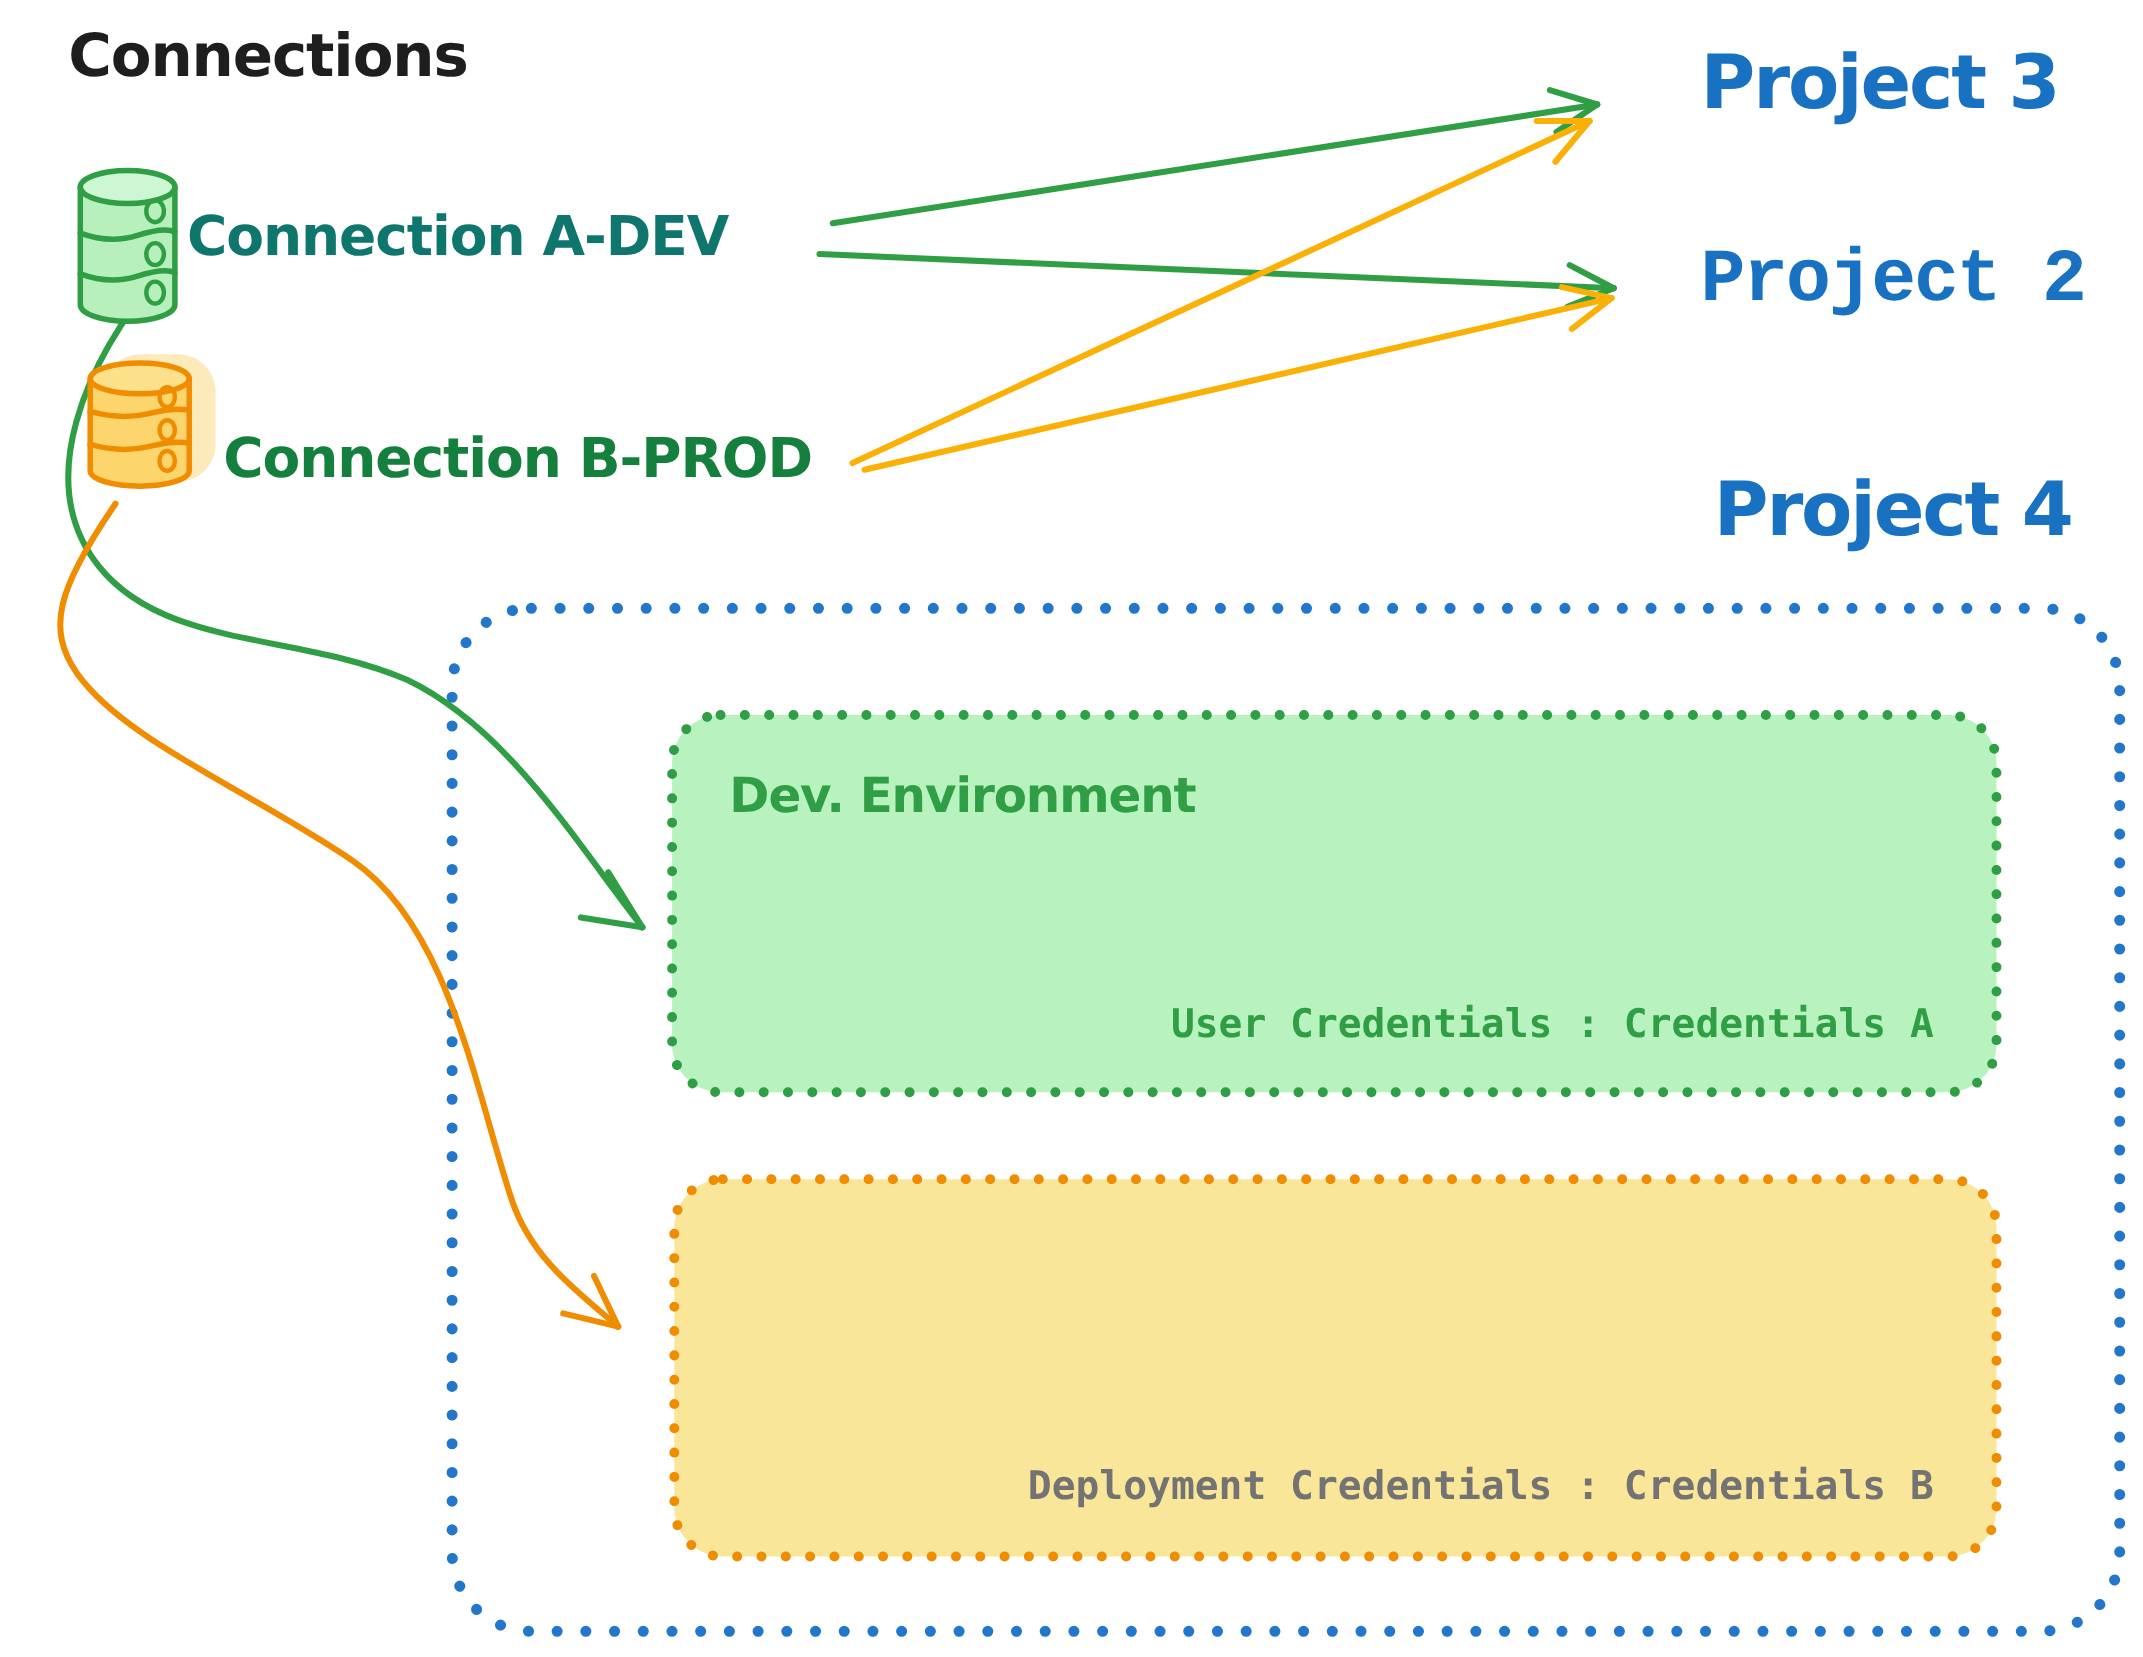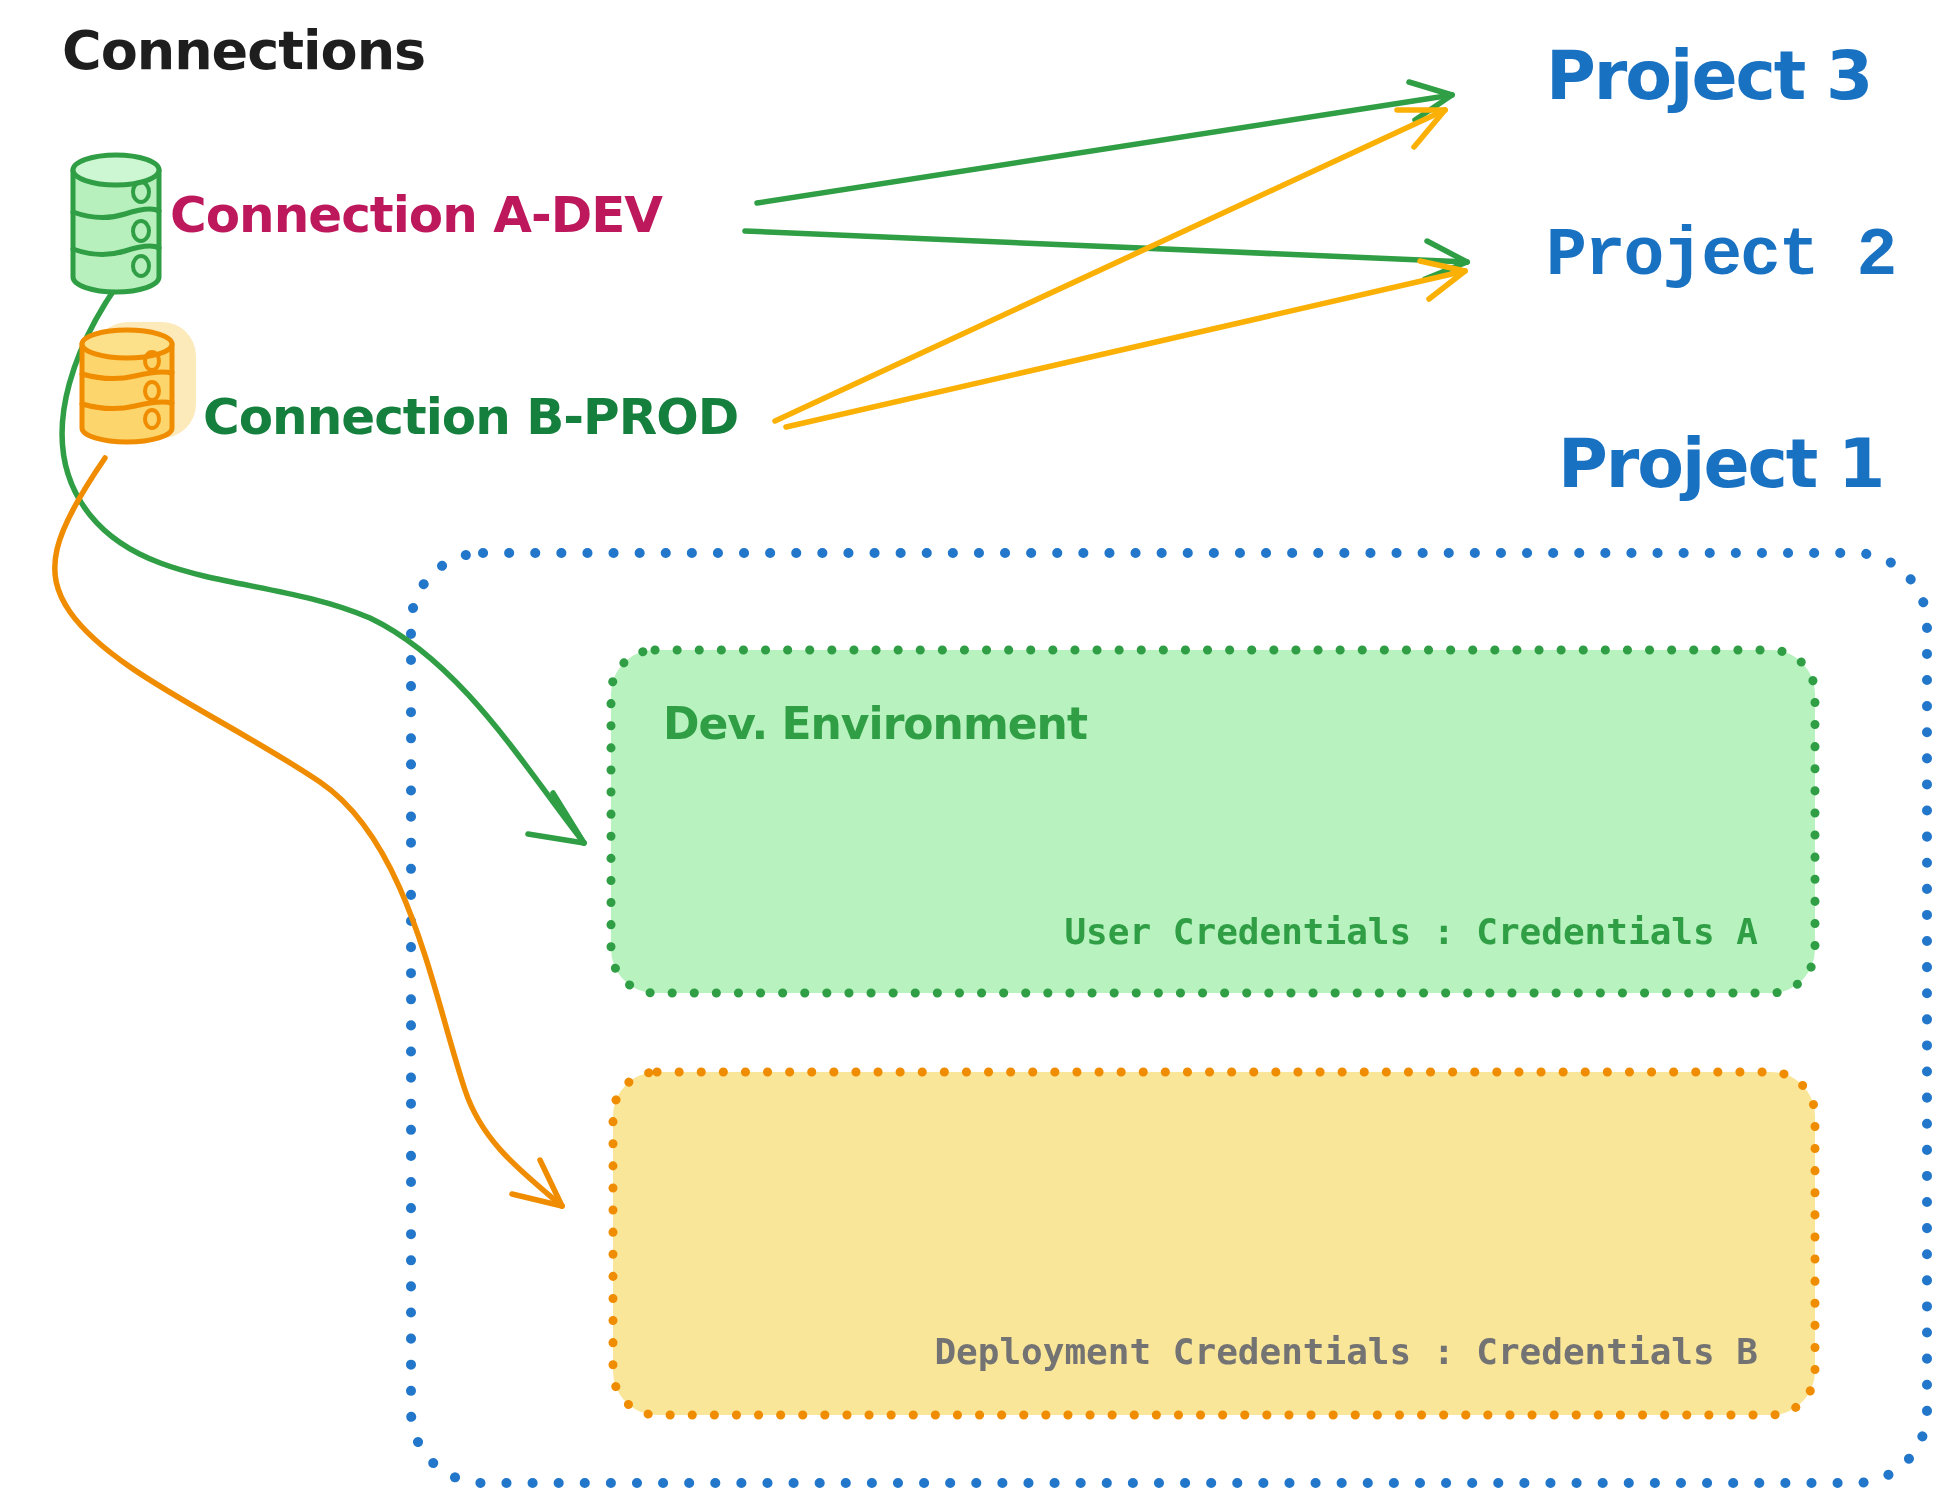--- a/index.html
+++ b/index.html
@@ -7,21 +7,21 @@
     position: relative;
     width: 1948px;
     height: 1506px;
     background: #ffffff;
     overflow: hidden;
     font-family: "DejaVu Sans", sans-serif;
   }
   .layer { position: absolute; inset: 0; }
   .label { position: absolute; white-space: nowrap; line-height: 1; font-weight: 700; }
   .title-label   { left: 62px;  top: 24px;  font-size: 54px; letter-spacing: -1px; color: #1e1e1e; }
-  .conn-a-label  { left: 170px; top: 190px; font-size: 50px; letter-spacing: -1px; color: #be185d; }
+  .conn-a-label  { left: 170px; top: 190px; font-size: 50px; letter-spacing: -1px; color: #0f766e; }
   .conn-b-label  { left: 203px; top: 392px; font-size: 50px; letter-spacing: -1px; color: #15803d; }
   .project-label { font-size: 68px; letter-spacing: -2px; color: #1971c2; margin-left: 41px; }
   .project-3 { left: 1505px; top: 42px; }
   .project-2 { left: 1505px; top: 222px; font-family: Liberation Mono, monospace; }
   .project-1 { left: 1517px; top: 430px; }
   .env-title { font-size: 44px; letter-spacing: -1px; }
   .dev-title  { left: 663px; top: 702px;  color: #2f9e44; }
   .prod-title { left: 671px; top: 1118px; color: #f08c00; }
   .creds {
     font-family: "DejaVu Sans Mono", monospace;
@@ -106,21 +106,21 @@
   <div class="label title-label">Connections</div>
 
   <div class="label conn-a-label">Connection A-DEV</div>
 
   <div class="label conn-b-label">Connection B-PROD</div>
 
   <div class="label project-label project-3">Project 3</div>
 
   <div class="label project-label project-2">Project 2</div>
 
-  <div class="label project-label project-1">Project 1</div>
+  <div class="label project-label project-1">Project 4</div>
 
   <div class="label env-title dev-title">Dev. Environment</div>
 
   <div class="label creds dev-creds">User Credentials : Credentials A</div>
 
 
   <div class="label creds prod-creds">Deployment Credentials : Credentials B</div>
 
 </div>
 

